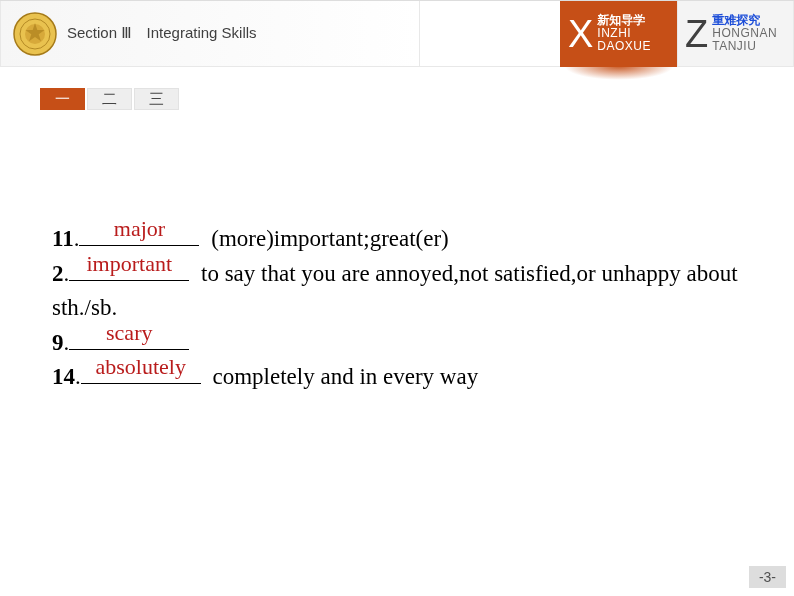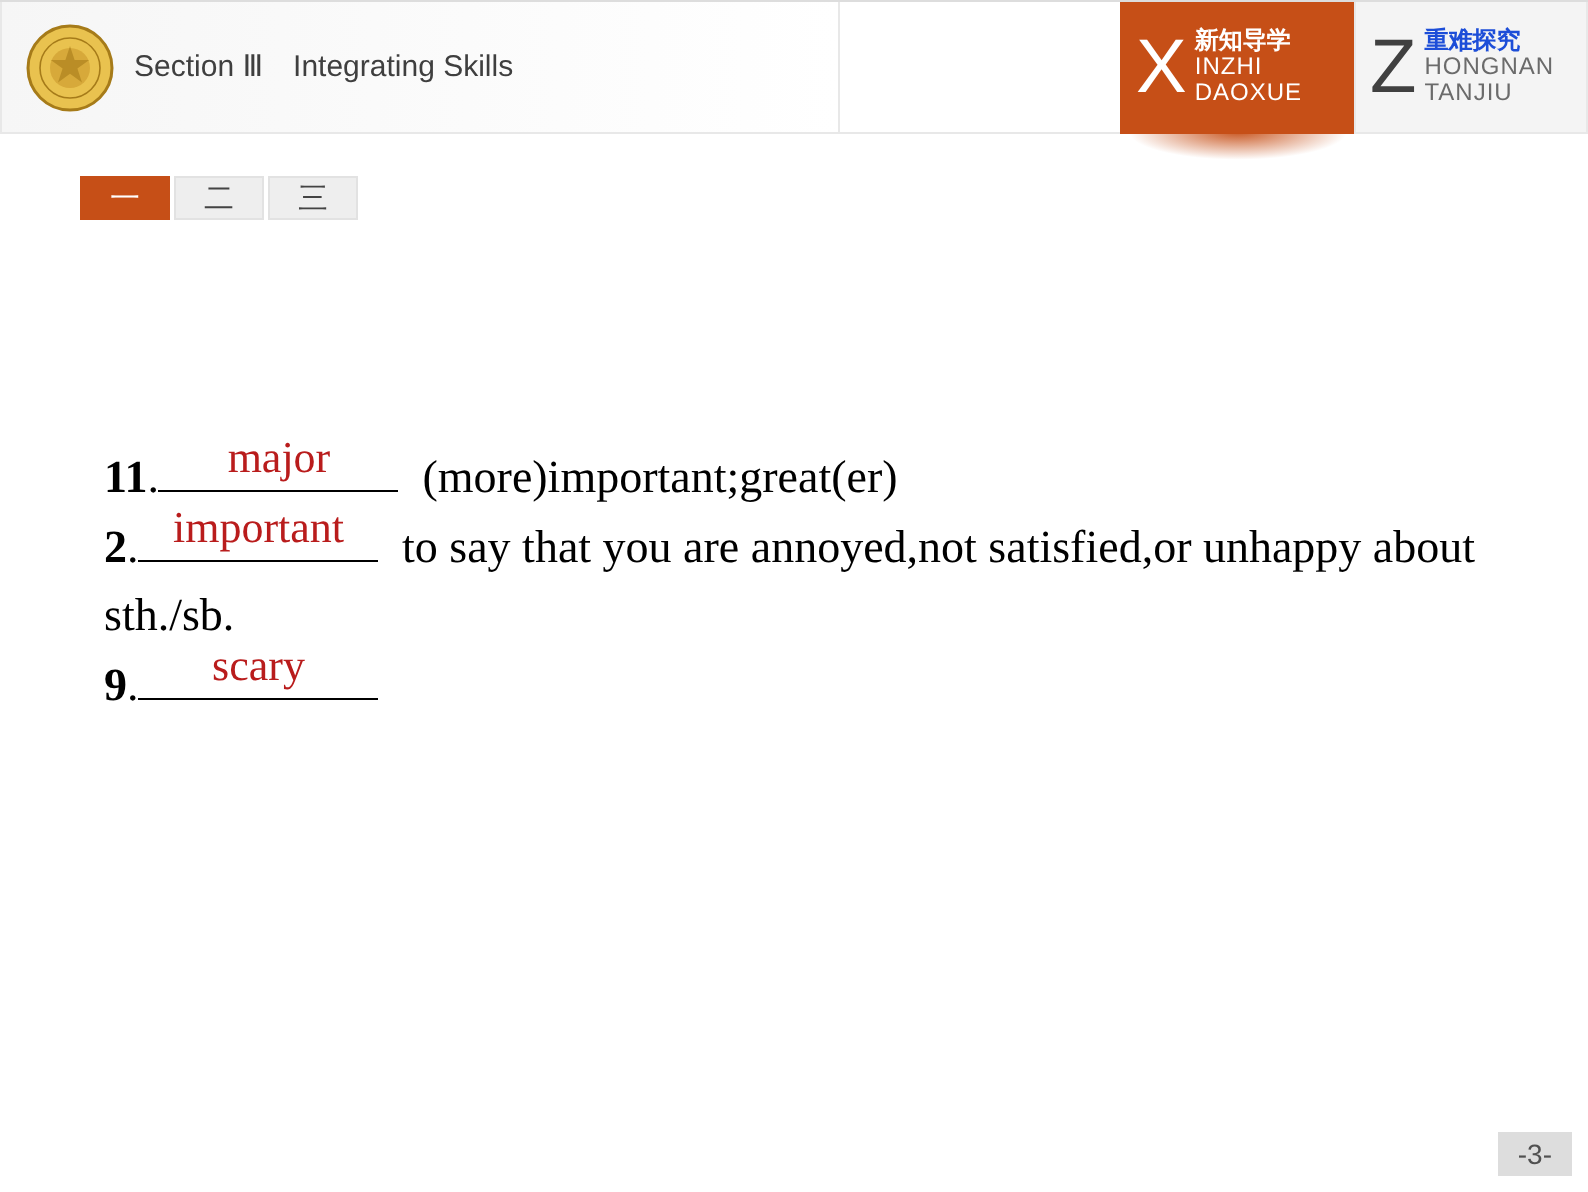--- a/index.html
+++ b/index.html
@@ -207,15 +207,18 @@
 <div class="content">
   <div class="row">
     <span class="num">11</span><span>.</span><span class="blank"><span class="answer">major</span></span><span> (more)important;great(er)</span>
   </div>
   <div class="row">
     <span class="num">2</span><span>.</span><span class="blank"><span class="answer">important</span></span><span> to say that you are annoyed,not satisfied,or unhappy about sth./sb.</span>
   </div>
   <div class="row">
     <span class="num">9</span><span>.</span><span class="blank"><span class="answer">scary</span></span>
   </div>
+  <div class="row">
+    <span class="num">14</span><span>.</span><span class="blank"><span class="answer">absolutely</span></span><span> completely and in every way</span>
+  </div>
 </div>
 
 <div class="page-number">-3-</div>
 
 </body></html>

